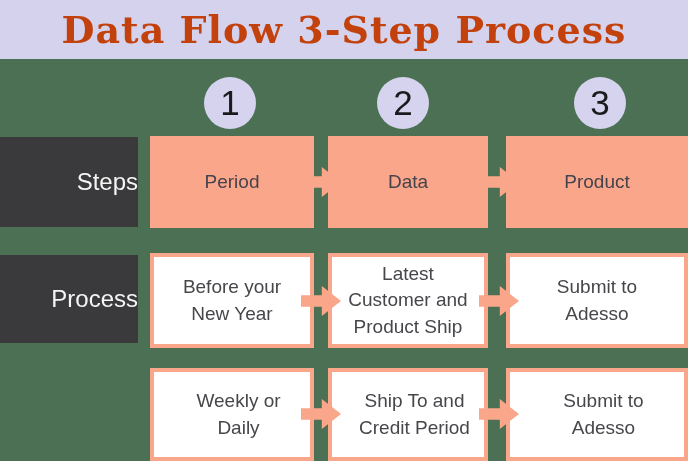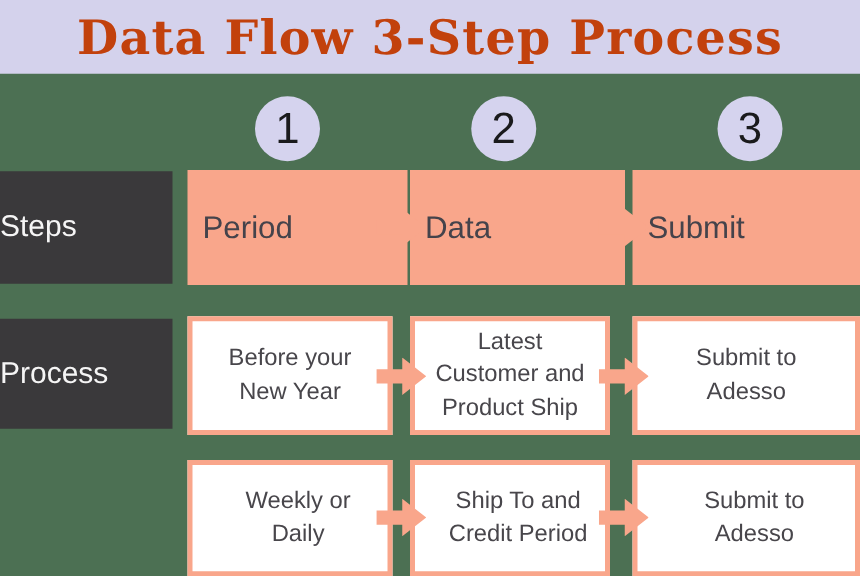--- a/index.html
+++ b/index.html
@@ -19,32 +19,32 @@
   .circle {
     position:absolute; top:77px; width:52px; height:52px; border-radius:50%;
     background:#d5d3ee; display:flex; align-items:center; justify-content:center;
     font-size:35px; font-weight:500; color:#1a1a1c;
   }
   .circle.c1 { left:204px; }
   .circle.c2 { left:377px; }
   .circle.c3 { left:574px; }
   .row-label {
     position:absolute; left:0; width:138px; background:#3a393b;
-    color:#f5f5f5; display:flex; align-items:center; justify-content:flex-start;
+    color:#f5f5f5; display:flex; align-items:center; justify-content:flex-end;
     font-size:24px;
   }
   .steps-label    { top:137px; height:90px; }
   .examples-label { top:255px; height:88px; }
   .col1 { left:150px; width:164px; }
   .col2 { left:328px; width:160px; }
   .col3 { left:506px; width:182px; }
   .step-box {
     position:absolute; top:136px; height:92px; background:#f9a68b;
-    display:flex; align-items:center; 
-    font-size:25px; color:#45434b;padding-left:12px;
+    display:flex; align-items:center; justify-content:center;
+    font-size:19px; color:#45434b;
   }
   .example-box {
     position:absolute; background:#ffffff; border:4px solid #f9a68b;
     box-sizing:border-box;
     display:flex; align-items:center; justify-content:center;
   }
   .example-box span {
     white-space:pre-line; text-align:center;
     font-size:19px; line-height:1.38; color:#48464b;
   }
@@ -86,21 +86,21 @@
     <span>Process</span>
   </div>
 
   <div class="step-box col1">
     <span>Period</span>
   </div>
   <div class="step-box col2">
     <span>Data</span>
   </div>
   <div class="step-box col3">
-    <span>Submit</span>
+    <span>Product</span>
   </div>
 
   <div class="arrow arrow-steps gap1"></div>
   <div class="arrow arrow-steps gap2"></div>
 
   <div class="example-box row1 col1">
     <span>Before your
 New Year</span>
   </div>
   <div class="example-box row1 col2">

